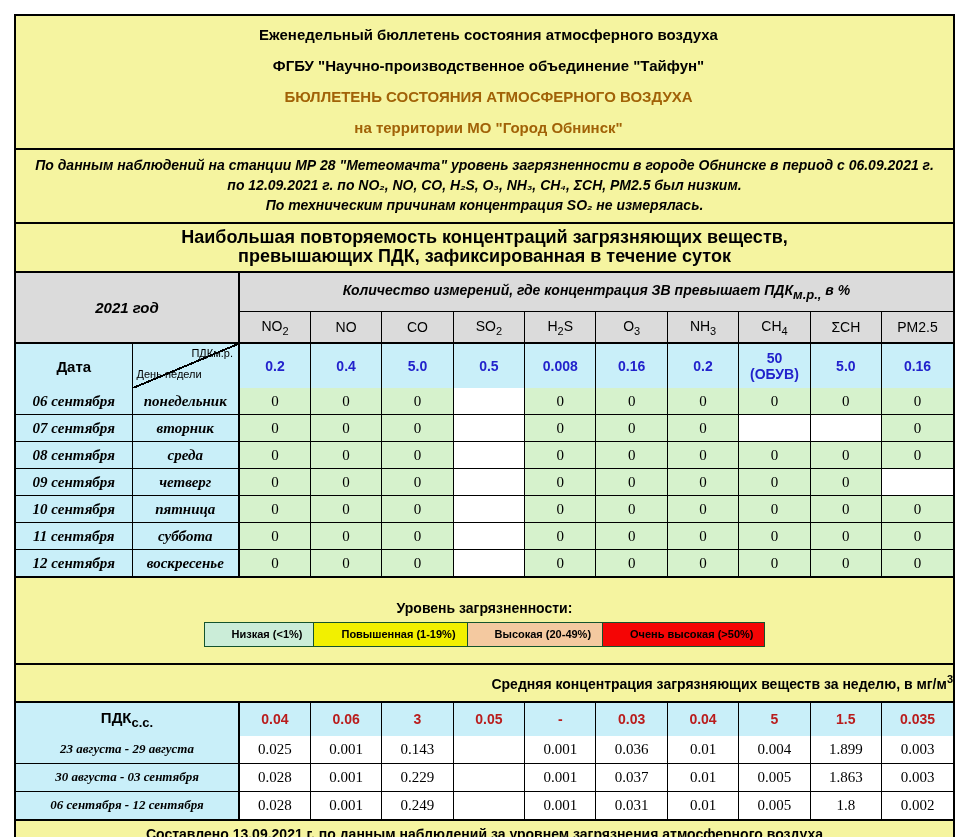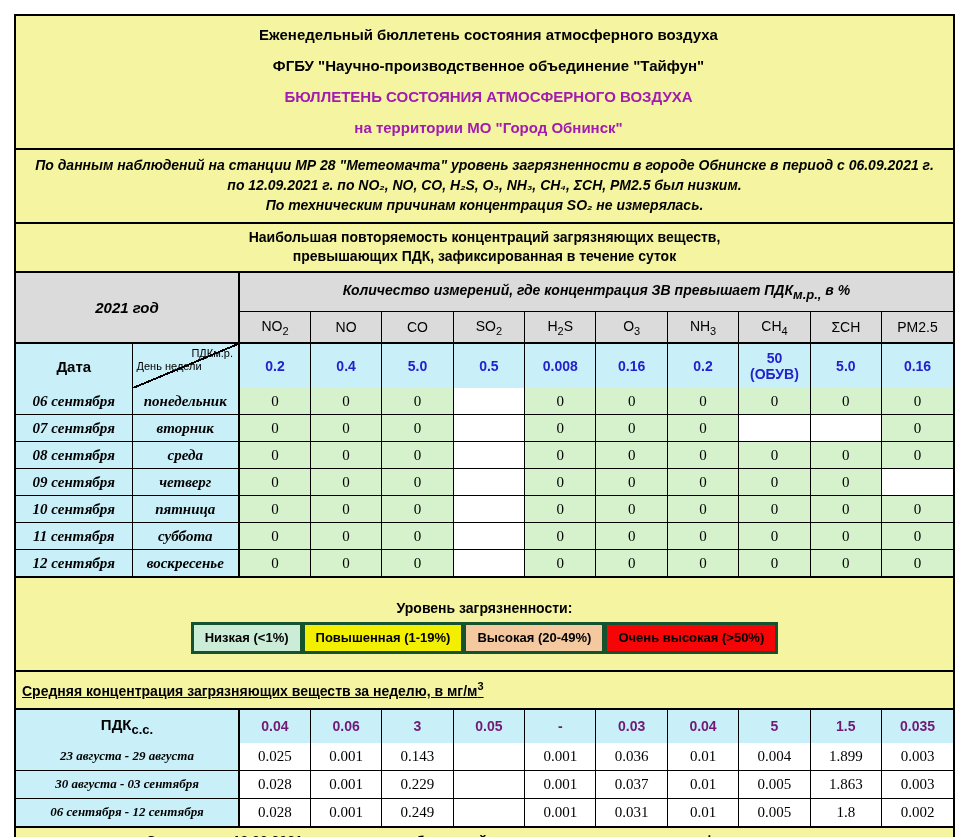--- a/index.html
+++ b/index.html
@@ -9,30 +9,30 @@
     font-family:"Liberation Sans", "DejaVu Sans", sans-serif;
     -webkit-font-smoothing:antialiased;
   }
   .doc { border:2px solid #000; }
   .sec { border-bottom:2px solid #000; background:#F5F4A0; }
   .sec:last-child { border-bottom:none; }
 
   
   .block-header { text-align:center; padding:10px 0 6px 0; }
   .block-header p { margin:0 0 14px 8px; font-size:15px; font-weight:bold; color:#000; }
-  .block-header p.blue { color:#a21caf; }
+  .block-header p.blue { color:#a16207; }
 
   
   .block-summary { text-align:center; font-style:italic; font-weight:bold; font-size:14px;
     line-height:20px; padding:5px 10px 7px 10px; color:#000; }
   .block-summary p { margin:0; }
   .block-summary .l1 { max-width:912px; margin:0 auto; }
 
   
-  .block-t1title { text-align:center; font-weight:bold; font-size:14px; line-height:19px; padding:4px 0 5px 0; color:#000; }
+  .block-t1title { text-align:center; font-weight:bold; font-size:18px; line-height:19px; padding:4px 0 5px 0; color:#000; }
 
   
   table.grid { border-collapse:collapse; table-layout:fixed; width:100%; background:#fff; }
   table.grid td { border:1px solid #000; text-align:center; vertical-align:middle; padding:0 2px; overflow:hidden; }
   table.grid tr td:first-child { border-left:none; }
   table.grid tr td:last-child  { border-right:none; }
   table.grid tr:first-child td { border-top:none; }
   table.grid tr:last-child td  { border-bottom:none; }
   td.cB { border-right-width:2px !important; }
 
@@ -43,42 +43,42 @@
   td.hdr-pol sub { font-size:11px; }
 
   tr.pdk-mr-row td { border-top-width:2px; border-bottom-width:2px; height:44px; }
   td.c-hdr-date { background:#C9EFF9; font-weight:bold; font-size:15px; }
   td.pdk-val { background:#C9EFF9; color:#2222CC; font-weight:bold; font-size:14px; line-height:16px; }
 
   td.diag { background:#C9EFF9; position:relative; padding:0; }
   .diag-line { position:absolute; left:0; top:0; width:100%; height:100%;
     background:linear-gradient(to bottom right, transparent 48.8%, #000 48.8%, #000 51.2%, transparent 51.2%); }
   .diag-top { position:absolute; top:3px; right:5px; font-size:11px; color:#000; }
-  .diag-bottom { position:absolute; bottom:16px; left:4px; font-size:11px; color:#000; }
+  .diag-bottom { position:absolute; bottom:8px; left:4px; font-size:11px; color:#000; }
 
   td.c-date, td.c-day { background:#C9EFF9; font-family:"Liberation Serif","DejaVu Serif",serif;
     font-weight:bold; font-style:italic; font-size:15px; height:26px; }
   td.c-val { background:#D6F2CC; font-family:"Liberation Serif","DejaVu Serif",serif; font-size:15px; }
   td.c-blank { background:#FFFFFF; }
 
   
   .block-legend { text-align:center; padding:5px 0 16px 0; }
   .legend-title { font-weight:bold; font-size:14px; margin:17px 0 6px 0; }
   .legend-row { display:flex; justify-content:center; }
-  .legend-item { border:3px solid #14532d; margin-left:-1px; padding:5px 11px 6px 11px;
-    font-weight:bold; font-size:13px; color:#000; white-space:nowrap; }
+  .legend-item { border:1px solid #14532d; margin-left:-1px; padding:5px 11px 6px 27px;
+    font-weight:bold; font-size:11px; color:#000; white-space:nowrap; }
   .legend-item:first-child { margin-left:0; }
 
   
-  .block-avgtitle { text-align:left; font-weight:bold; font-size:14px; padding:8px 0 9px 6px;text-decoration:underline; }
+  .block-avgtitle { text-align:right; font-weight:bold; font-size:14px; padding:8px 0 9px 6px; }
   .block-avgtitle sup { font-size:11px; }
 
   tr.pdk-ss-row td { height:33px; border-bottom-width:2px; }
   td.pdkss-label { background:#C9EFF9; font-weight:bold; font-size:15px; }
-  td.pdkss-val { background:#C9EFF9; color:#701a75; font-weight:bold; font-size:14px; }
+  td.pdkss-val { background:#C9EFF9; color:#b91c1c; font-weight:bold; font-size:14px; }
   td.c-period { background:#C9EFF9; font-family:"Liberation Serif","DejaVu Serif",serif;
     font-weight:bold; font-style:italic; font-size:13px; height:27px; }
   td.c-avg { background:#FFFFFF; font-family:"Liberation Serif","DejaVu Serif",serif; font-size:15px; }
 
   
   .block-footer { text-align:center; font-weight:bold; font-size:14px; line-height:19px; padding:4px 0 5px 0; }
   .block-footer p { margin:0; }
 </style>
 </head>
 <body>

